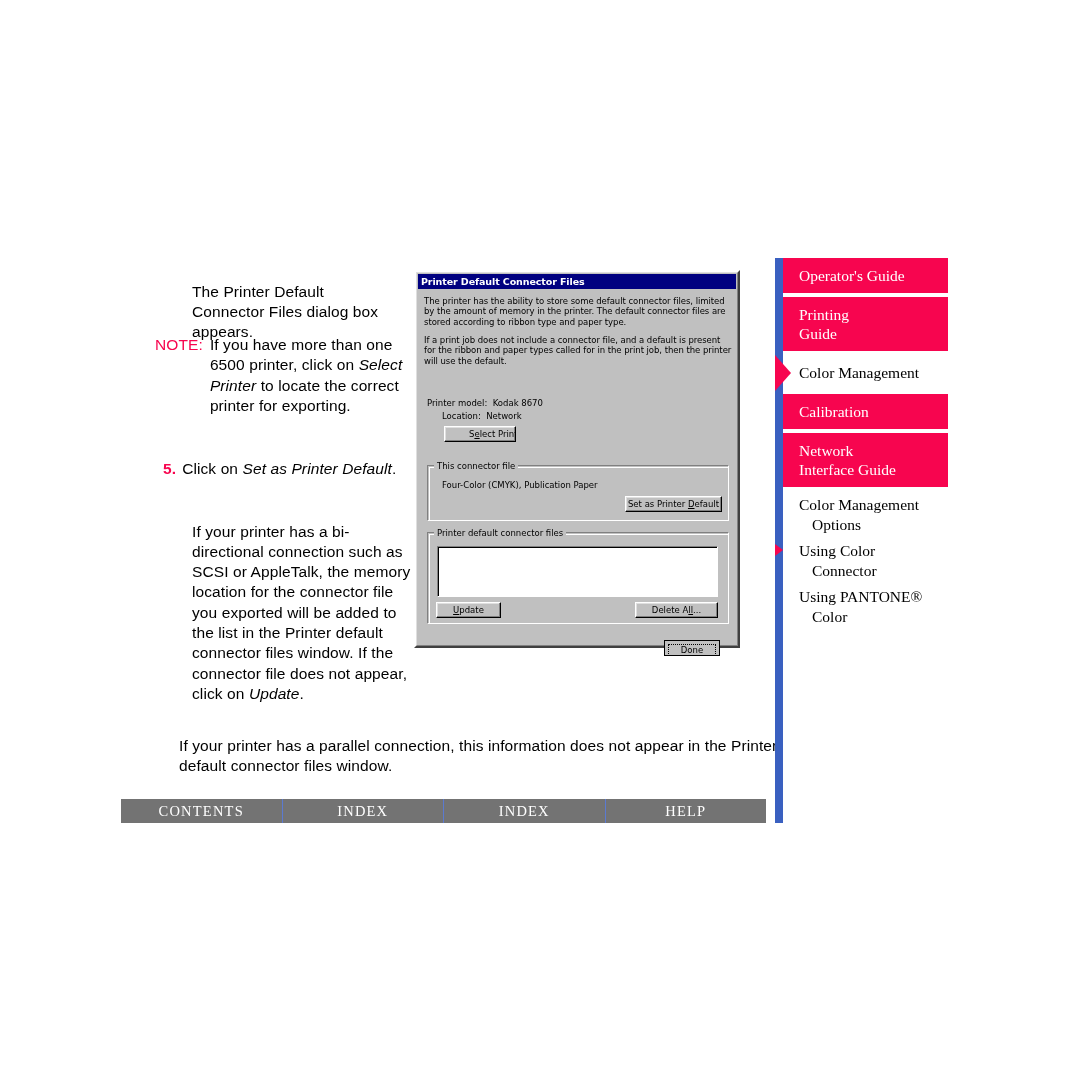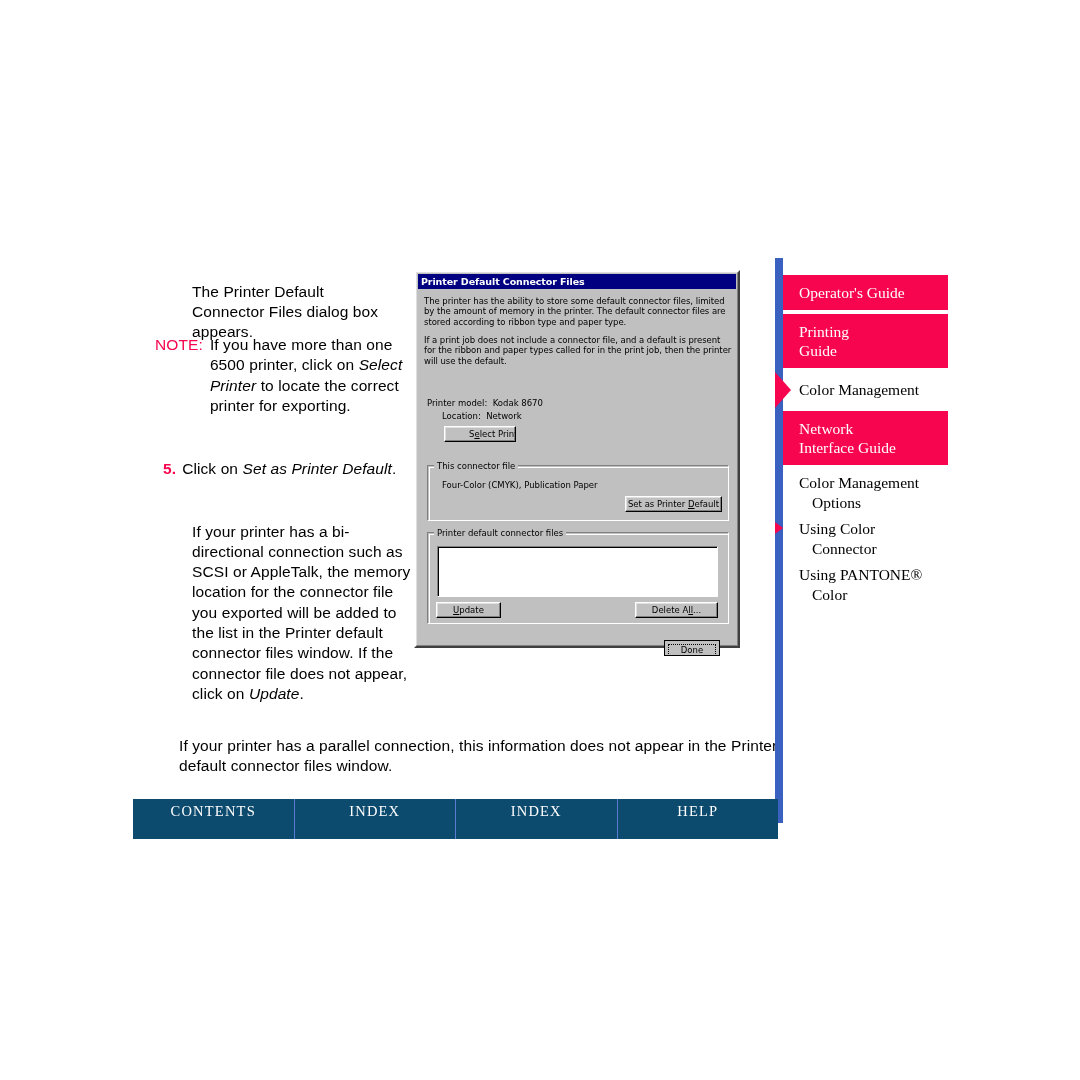--- a/index.html
+++ b/index.html
@@ -289,21 +289,20 @@
     height: 565px;
     background: #3a60c0;
   }
 
   
   .nav {
     position: absolute;
     left: 783px;
     top: 258px;
     width: 165px;
-    margin-top: 17px;
   }
   .nav-item {
     position: relative;
     background: #f7054f;
     color: #ffffff;
     font-family: "Liberation Serif", serif;
     font-size: 15.5px;
     line-height: 19px;
     padding: 8px 0 8px 16px;
     margin-bottom: 4px;
@@ -346,25 +345,25 @@
     top: 3px;
     width: 0; height: 0;
     border-top: 6px solid transparent;
     border-bottom: 6px solid transparent;
     border-left: 8px solid #f7054f;
   }
 
   
   .bottombar {
     position: absolute;
-    left: 133px;
+    left: 121px;
     top: 799px;
     width: 645px;
-    height: 40px;
-    background: #0c4a6e;
+    height: 24px;
+    background: #737373;
     display: flex;
   }
   .bottombar-item {
     flex: 1 1 0;
     color: #ffffff;
     font-family: "Liberation Serif", serif;
     font-size: 14.5px;
     letter-spacing: 1.2px;
     line-height: 24px;
     text-align: center;
@@ -449,20 +448,23 @@
     <div class="nav-item">
       <span>Printing</span><br>
       <span>Guide</span>
     </div>
 
     <div class="nav-item active">
       <span class="marker"></span>
       <span>Color Management</span>
     </div>
 
+    <div class="nav-item">
+      <span>Calibration</span>
+    </div>
 
     <div class="nav-item">
       <span>Network</span><br>
       <span>Interface Guide</span>
     </div>
 
     <div class="subnav">
 
       <div class="subnav-item">
         <span>Color Management</span>

